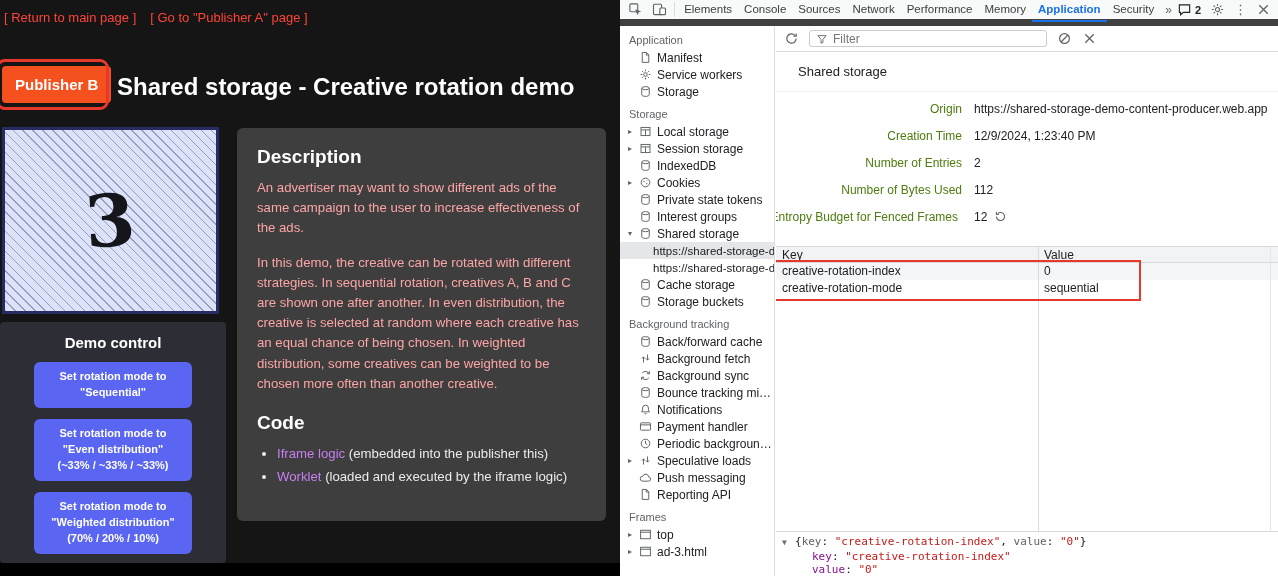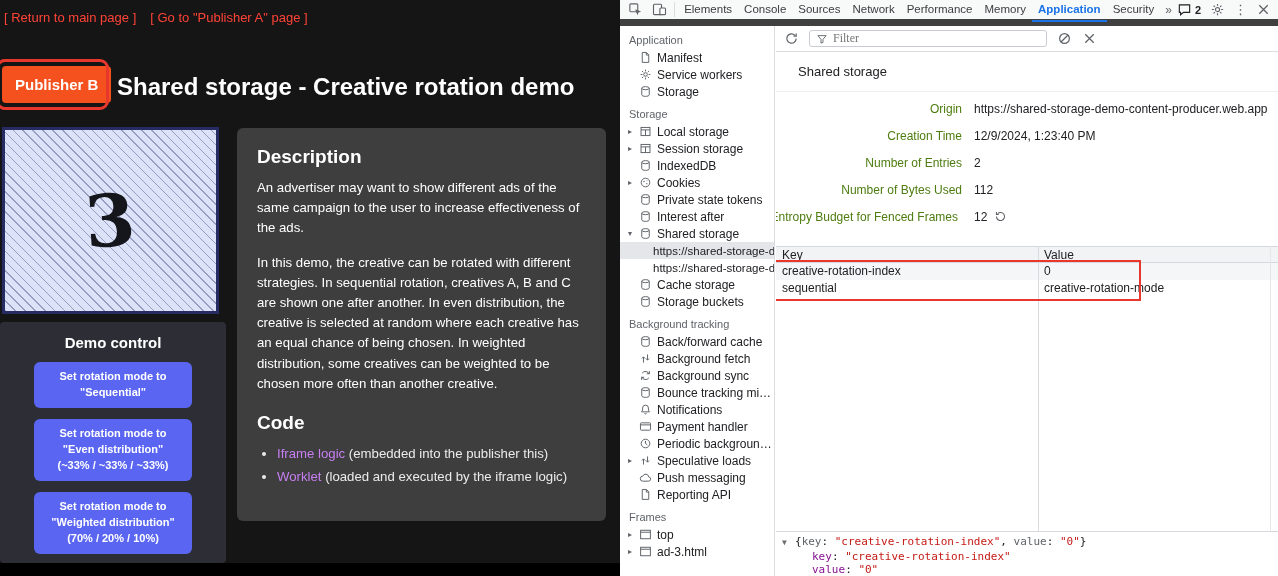--- a/index.html
+++ b/index.html
@@ -13,21 +13,21 @@
   .pub-annotation{position:absolute;left:-4px;top:59px;width:113px;height:51px;border:3px solid var(--annotation-red);border-radius:9px;pointer-events:none;z-index:4}
   .publisher-btn{position:absolute;left:2px;top:66px;background:var(--publisher-orange);color:#fff;font-weight:bold;font-size:15px;padding:10px 13px;border:none;border-radius:4px;font-family:inherit;cursor:pointer}
   .page-title{position:absolute;left:117px;top:73px;font-size:24px;font-weight:bold;color:#fff;white-space:nowrap}
   .creative-box{position:absolute;left:2px;top:127px;width:217px;height:187px;border:3px solid var(--creative-border);background-color:var(--creative-bg);background-image:repeating-linear-gradient(45deg,rgba(38,44,99,.38) 0 1px,transparent 1px 7px);display:flex;align-items:center;justify-content:center}
   .creative-num{font-family:"DejaVu Serif",serif;font-size:72px;font-weight:700;color:#15151c;transform:rotate(-4deg)}
   .demo-control{position:absolute;left:0;top:322px;width:226px;height:241px;background:var(--control-panel);border-radius:4px}
   .demo-control h3{text-align:center;padding-top:12px;font-size:15px;font-weight:bold;color:#fff}
   .ctl-btn{display:block;margin:11px auto 0;width:158px;background:var(--control-blue);color:#fff;border:none;border-radius:6px;font-family:inherit;font-size:11px;font-weight:bold;line-height:1.45;padding:7px 6px;white-space:pre-line;text-align:center;cursor:pointer}
   .description-panel{position:absolute;left:237px;top:128px;width:369px;height:393px;background:var(--panel-gray);border-radius:6px;padding:16px 20px}
   .description-panel h2{font-size:19px;font-weight:bold;color:#fff;margin:2px 0 10px}
-  .description-panel p{font-size:13.2px;line-height:1.52;color:#ffffff;margin:0 0 15px}
+  .description-panel p{font-size:13.2px;line-height:1.52;color:#fca5a5;margin:0 0 15px}
   .description-panel h2.code-h{margin-top:18px}
   .description-panel ul{margin:4px 0 0 20px}
   .description-panel li{font-size:13.2px;line-height:1.55;color:#ebebeb;margin-bottom:3px}
   .code-link{color:var(--code-link-purple);text-decoration:none;cursor:pointer}
   .bottom-strip{position:absolute;left:0;top:563px;width:620px;height:13px;background:#000}
 
   
   .devtools{position:absolute;left:620px;top:0;width:658px;height:576px;background:#fff;color:#202124;font-size:12px}
   .dt-tabbar{position:absolute;left:0;top:0;width:658px;height:26px;background:#f8f9f9;border-bottom:7px solid #404040;display:flex;align-items:center;padding-left:4px}
   .dt-iconbtn{width:24px;height:26px;display:flex;align-items:center;justify-content:center;color:#5f6368;cursor:pointer}
@@ -47,21 +47,21 @@
   .sb-row{display:flex;align-items:center;height:17px;padding-left:8px;white-space:nowrap;cursor:pointer}
   .sb-exp{width:11px;font-size:8px;color:#5f6368;flex:none}
   .sb-row .lbl{overflow:hidden;text-overflow:ellipsis;font-size:12px;color:#202124}
   .sb-child{display:flex;align-items:center;height:17px;padding-left:33px;font-size:11.5px;color:#202124;white-space:nowrap;overflow:hidden;cursor:pointer}
   .sb-child.selected{background:#e4e6e9}
 
   
   .dt-main{position:absolute;left:156px;top:26px;right:0;bottom:0;overflow:hidden}
   .dt-toolbar{height:26px;border-bottom:1px solid #dadce0;display:flex;align-items:center;gap:10px;padding:0 8px;color:#5f6368}
   .filter-box{display:flex;align-items:center;gap:5px;border:1px solid #c9ccd1;border-radius:3px;height:17px;width:238px;padding:0 6px}
-  .filter-box input{border:none;outline:none;flex:1;font-size:12px;font-family:Liberation Serif, serif;color:#ec4899;background:transparent}
+  .filter-box input{border:none;outline:none;flex:1;font-size:12px;font-family:Liberation Sans, sans-serif;color:#ec4899;background:transparent}
   .panel-head{height:40px;display:flex;align-items:center;padding-left:22px;font-size:13px;color:#202124;border-bottom:1px solid #eceef0}
   .meta{padding-top:3px}
   .meta-row{display:grid;grid-template-columns:186px 1fr;column-gap:12px;align-items:center;min-height:27px;white-space:nowrap;overflow:hidden}
   .meta-label{text-align:right;color:#4d7c0f;display:flex;justify-content:flex-end;align-items:center;gap:4px}
   .meta-value{color:#202124;display:flex;align-items:center;gap:7px}
   .kv-table{position:absolute;left:0;right:0;top:220px}
   .kv-head{display:grid;grid-template-columns:262px 1fr;height:17px;line-height:16px;background:#f1f3f4;border-top:1px solid #d5d8dc;border-bottom:1px solid #d5d8dc;color:#202124}
   .kv-head div{padding-left:6px}
   .kv-row{display:grid;grid-template-columns:262px 1fr;height:17px;line-height:17px;cursor:pointer}
   .kv-row.odd{background:#f5f6f7}
@@ -307,21 +307,21 @@
           <svg class="si">
             <use href="#i-db"></use>
           </svg>
           <span class="lbl">Private state tokens</span>
         </div>
       <div class="sb-row">
           <span class="sb-exp"></span>
           <svg class="si">
             <use href="#i-db"></use>
           </svg>
-          <span class="lbl">Interest after</span>
+          <span class="lbl">Interest groups</span>
         </div>
       <div class="sb-row">
           <span class="sb-exp">▾</span>
           <svg class="si">
             <use href="#i-db"></use>
           </svg>
           <span class="lbl">Shared storage</span>
         </div>
       <div class="sb-child selected">
           <span class="lbl">https://shared-storage-d…</span>
@@ -512,22 +512,22 @@
       <div class="kv-table">
         <div class="kv-head">
           <div>Key</div>
           <div>Value</div>
         </div>
         <div class="kv-row odd">
           <div>creative-rotation-index</div>
           <div>0</div>
         </div>
         <div class="kv-row">
+          <div>creative-rotation-mode</div>
           <div>sequential</div>
-          <div>creative-rotation-mode</div>
         </div>
       </div>
 
       <div class="v-div"></div>
       <div class="v-div-r"></div>
       <div class="annotation-table"></div>
 
       <div class="preview">
         <div class="pv-line"><span class="pv-toggle">▼</span><span>{</span><span class="pv-name-sum">key</span><span>: </span><span class="pv-str">"creative-rotation-index"</span><span>, </span><span class="pv-name-sum">value</span><span>: </span><span class="pv-str">"0"</span><span>}</span></div>
         <div class="pv-line pv-child"><span class="pv-name">key</span><span>: </span><span class="pv-str">"creative-rotation-index"</span></div>

